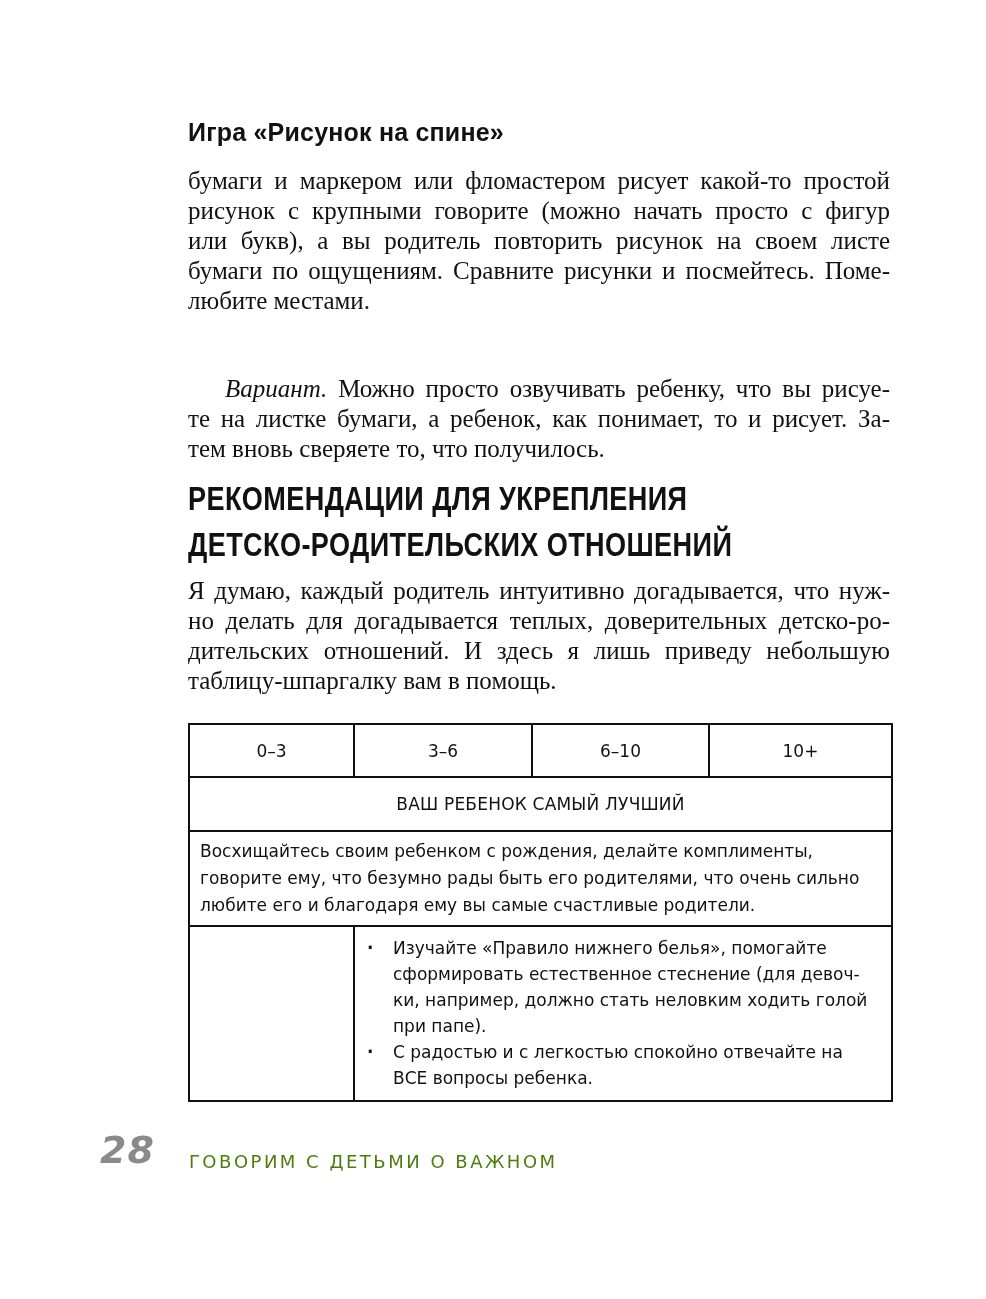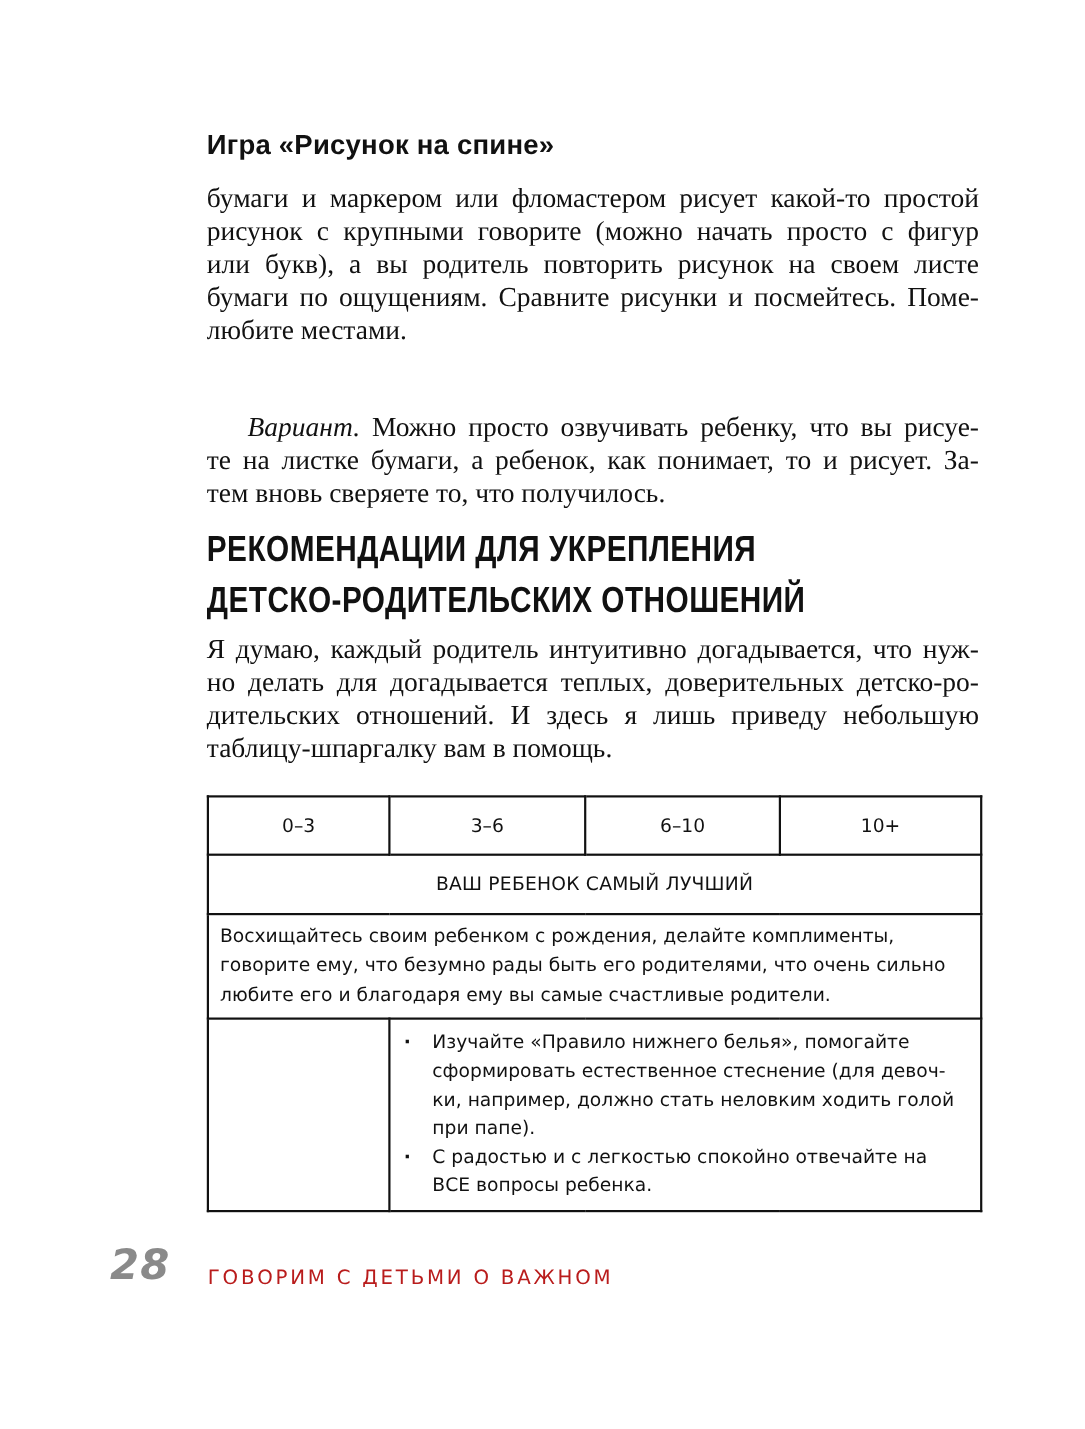--- a/index.html
+++ b/index.html
@@ -51,21 +51,21 @@
 
   .footer {
     position: absolute; left: 100px; top: 1122px; height: 50px; display: flex; align-items: flex-end;
   }
   .page-number {
     font-family: "DejaVu Sans", sans-serif; font-weight: bold; font-style: italic;
     font-size: 38px; color: #8a8a8a; letter-spacing: 1px;
   }
   .running-title {
     margin-left: 34px; font-family: "DejaVu Sans", sans-serif; font-size: 18px;
-    letter-spacing: 2.5px; color: #b91c1c;
+    letter-spacing: 2.5px; color: #4d7c0f;
   }
 </style>
 </head>
 <body>
 
 <div class="page">
 
   <h3 class="game-title">Игра «Рисунок на спине»</h3>
 
   <div class="body-text p1">

